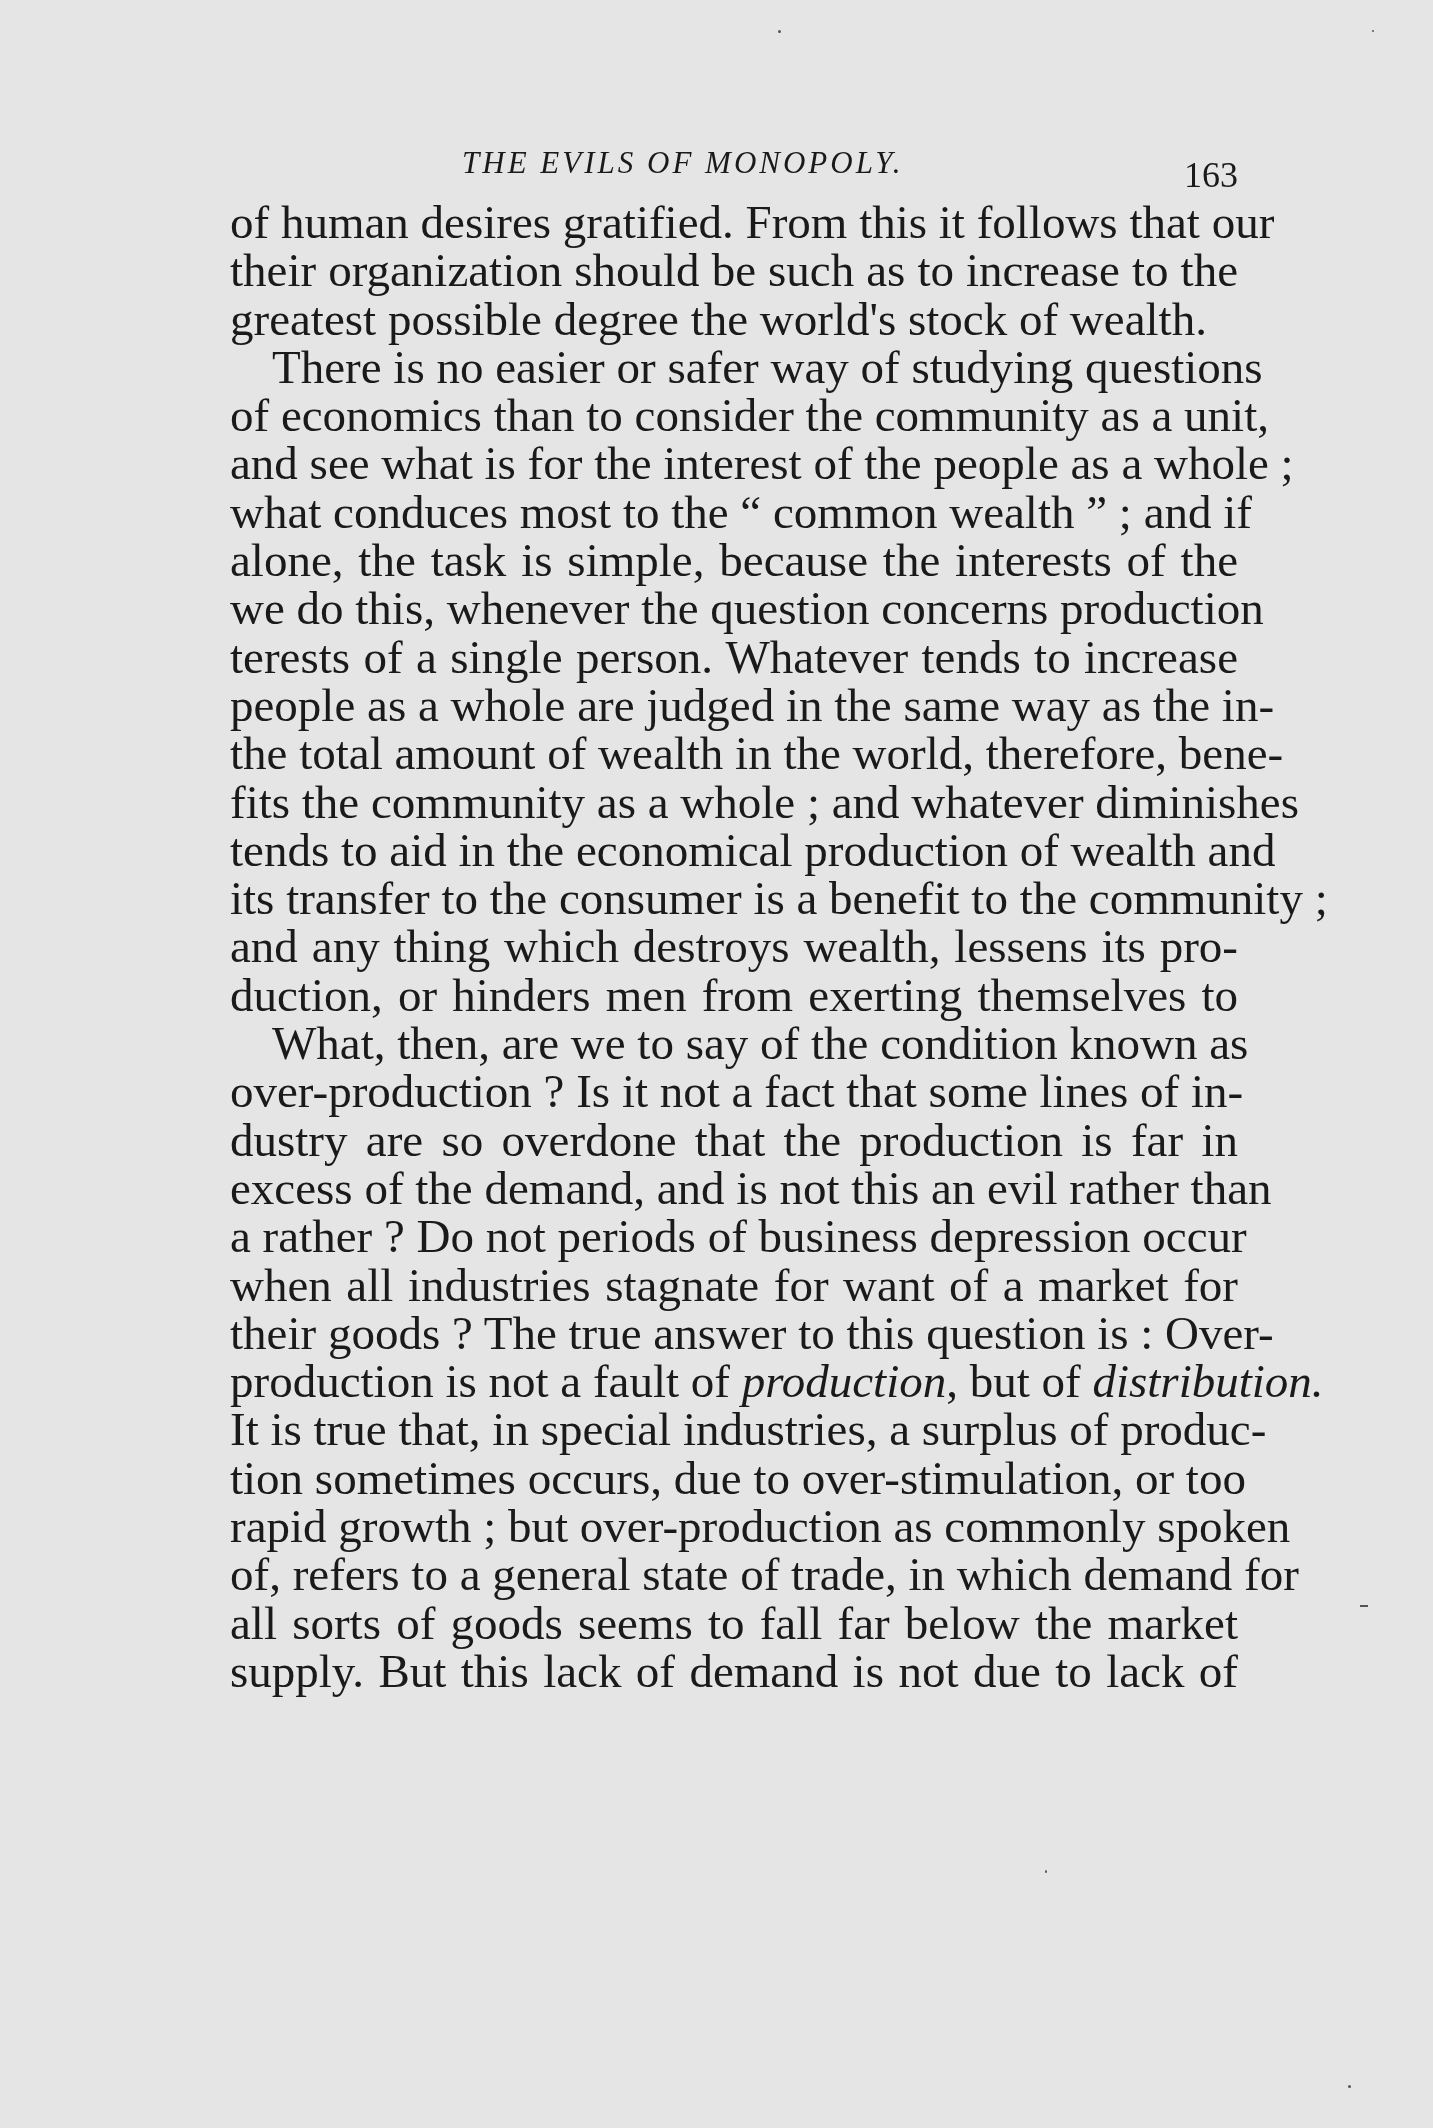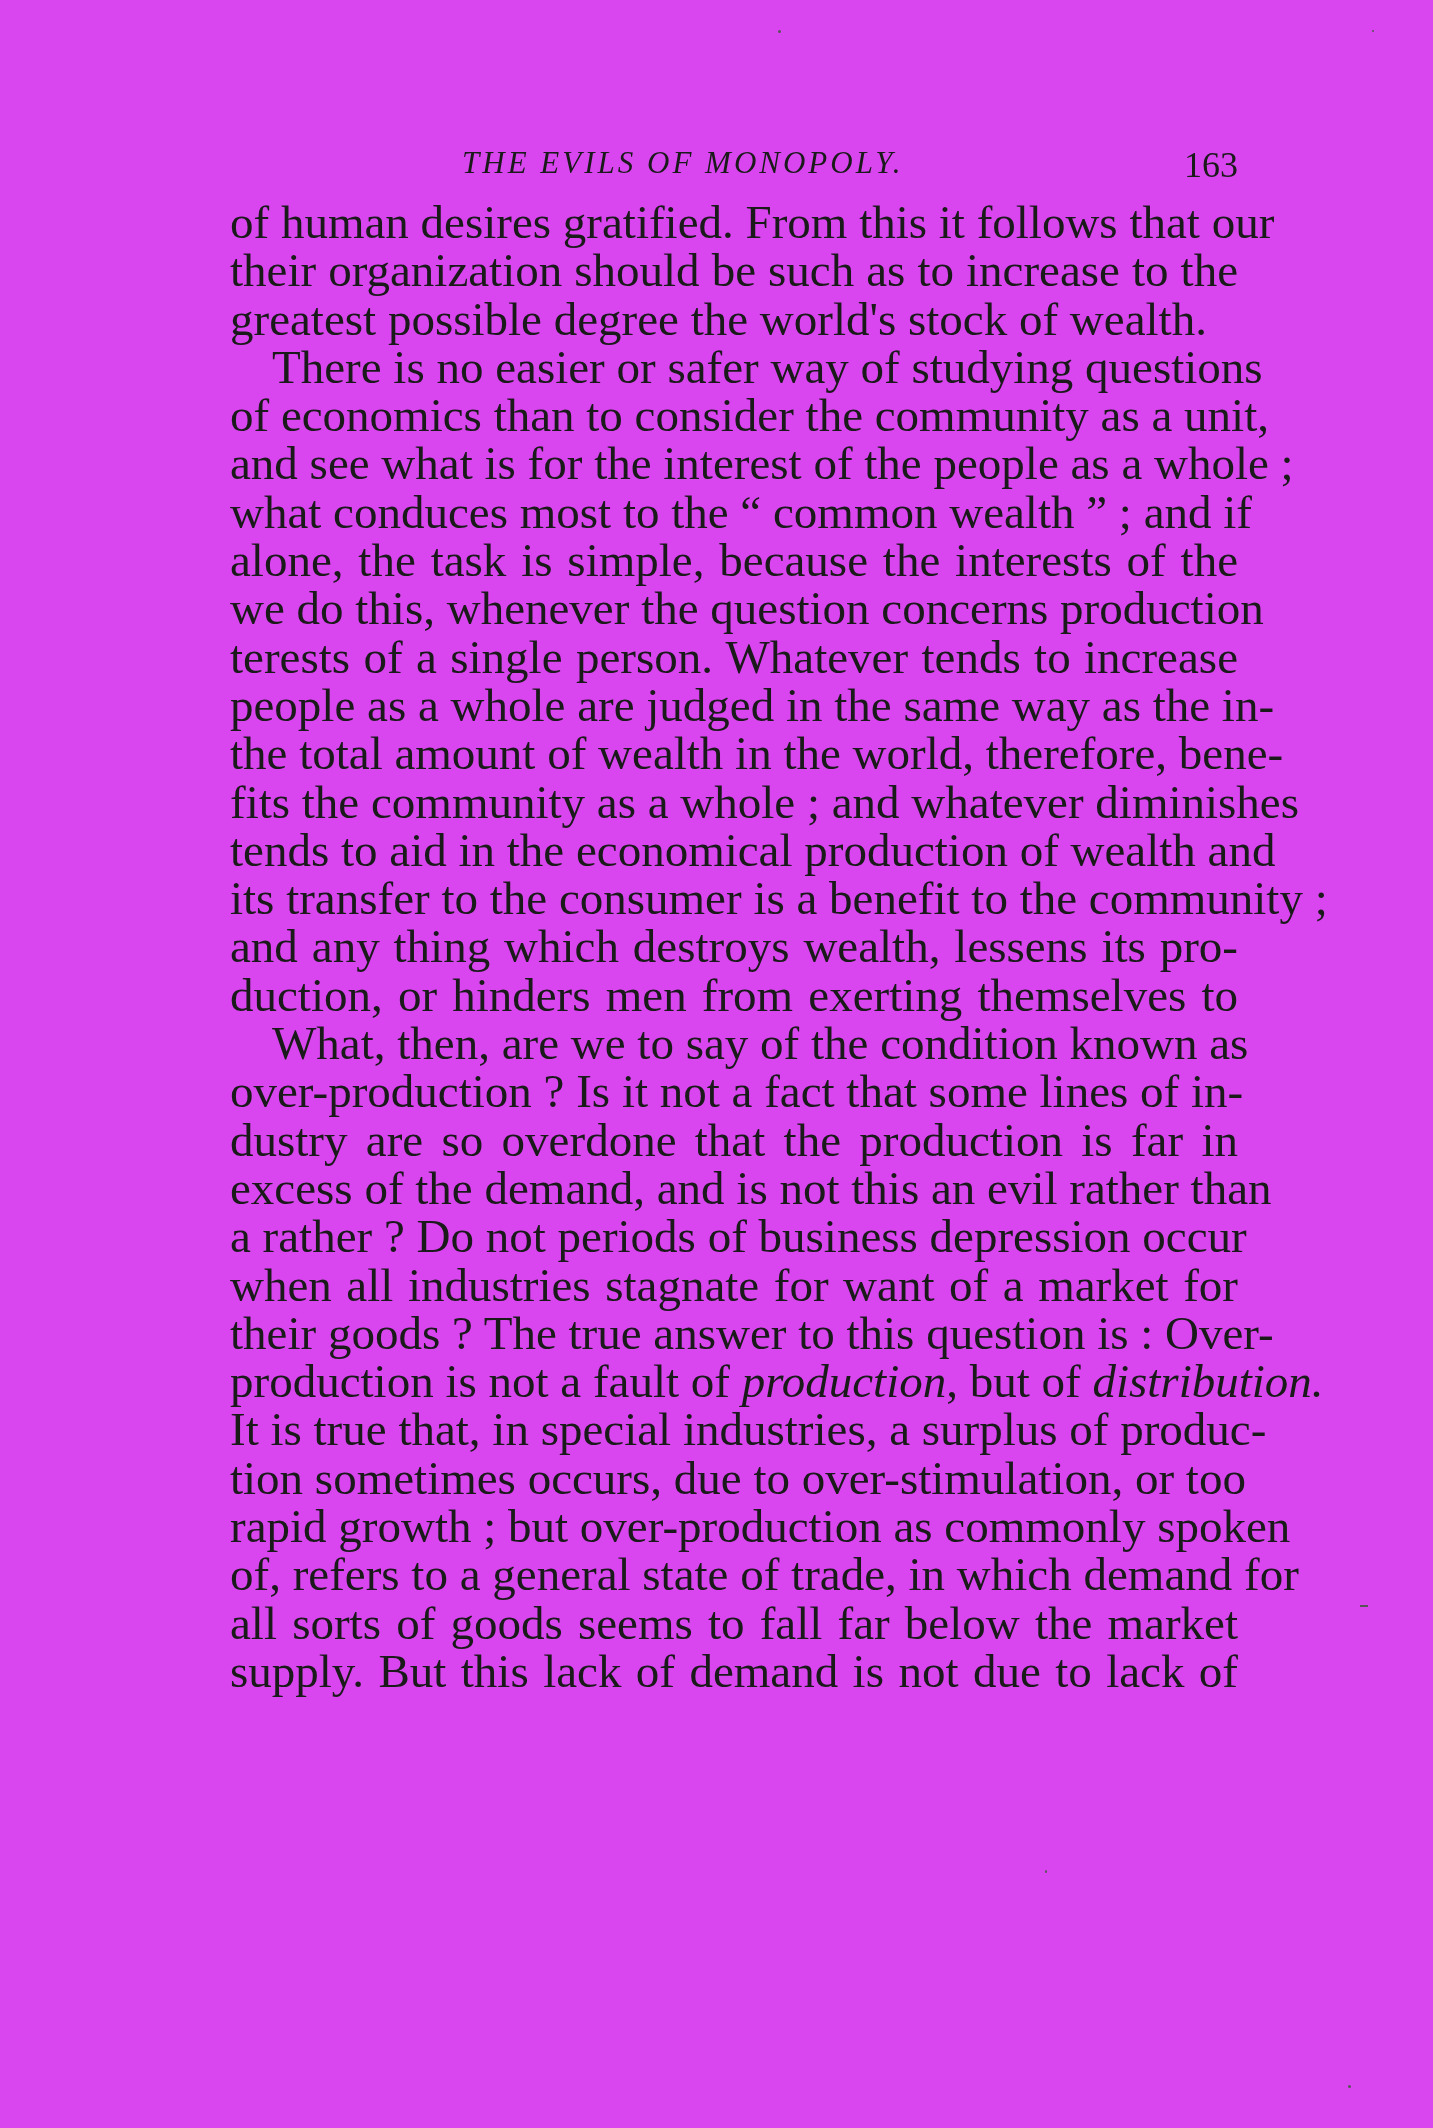--- a/index.html
+++ b/index.html
@@ -13,42 +13,42 @@
       position: relative;
       overflow: hidden;
       font-family: "Liberation Serif", "DejaVu Serif", serif;
       color: #1a1a1a;
     }
     .page {
       position: absolute;
       left: 0; top: 0;
       width: 1433px;
       height: 2128px;
-      background: #d946ef;
+      background: #e5e5e5;
     }
     .running-head {
       position: absolute;
       top: 138px;
       left: 230px;
       width: 1008px;
       height: 50px;
     }
     .running-title {
       position: absolute;
       left: 232px;
       top: 0;
       font-style: italic;
       font-size: 31px;
       letter-spacing: 3px;
       line-height: 50px;
     }
     .folio {
       position: absolute;
       right: 0;
-      top: 2px;
+      top: 12px;
       font-size: 36px;
       line-height: 50px;
     }
     .text-block {
       position: absolute;
       left: 230px;
       top: 198px;
       width: 1008px;
     }
     .line {

